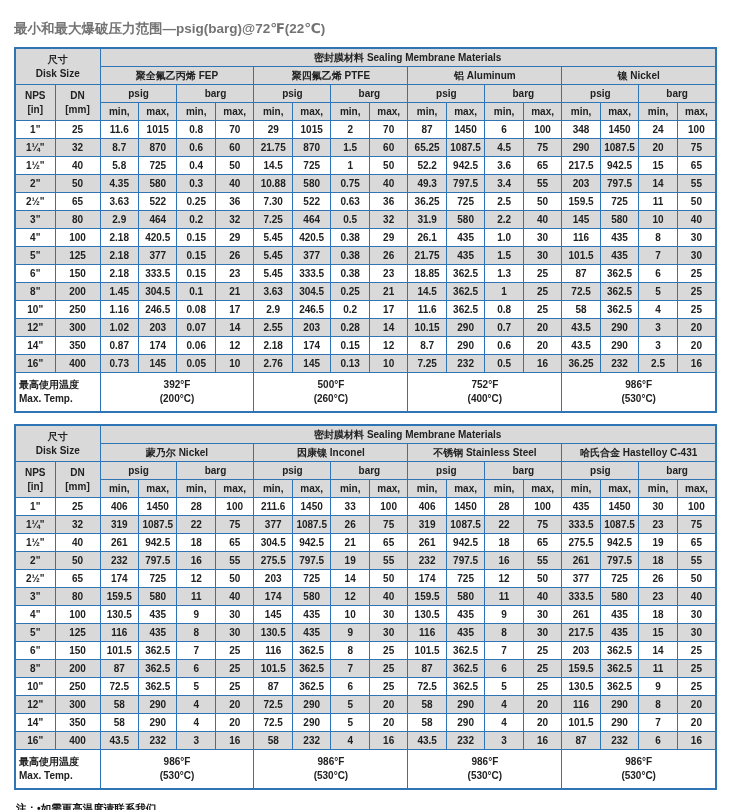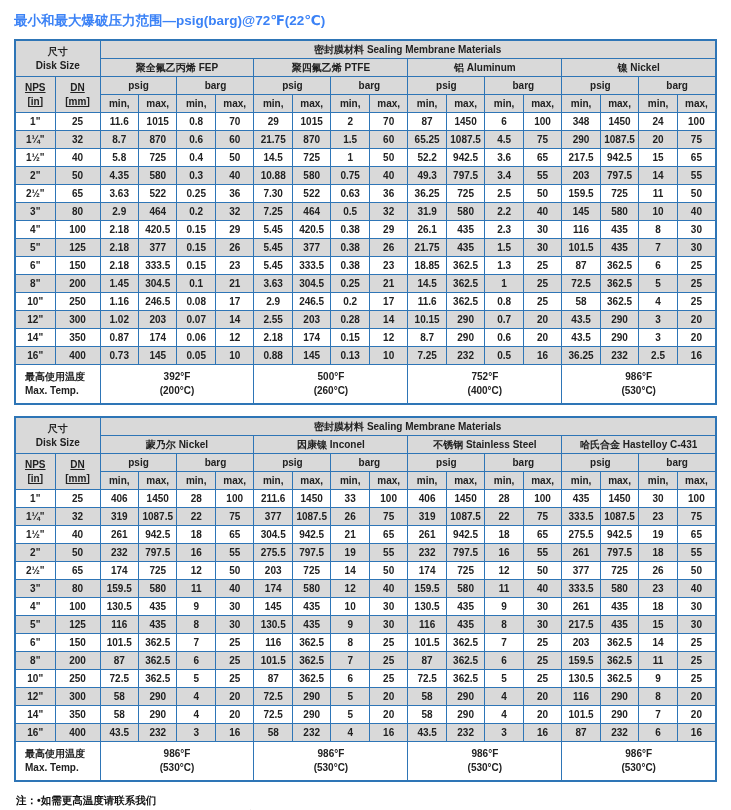--- a/index.html
+++ b/index.html
@@ -6,22 +6,23 @@
   body {
     width: 731px; height: 810px;
     font-family: "Liberation Sans", "DejaVu Sans", sans-serif;
     color: #212121;
     -webkit-font-smoothing: antialiased;
   }
   .page { padding: 8px 14px 0 14px; }
   .doc-title {
     font-size: 13.5px;
     font-weight: bold;
-    color: #3b82f6;
+    color: #737373;
     padding: 4px 0 9px 0;
+    margin-top: 8px;
   }
   table.spec {
     border-collapse: collapse;
     table-layout: fixed;
     width: 703px;
     border: 2px solid #2e75b6;
     margin-bottom: 11px;
   }
   table.spec td {
     border: 1px solid #2e75b6;
@@ -32,30 +33,30 @@
     line-height: 1.2;
     padding: 1px 0;
     height: 15px;
     overflow: hidden;
     white-space: nowrap;
   }
   table.spec td.hdr { background: #d9d9d9; }
   table.spec tr.stripe td { background: #d9d9d9; }
   table.spec tr.plain td { background: #ffffff; }
   table.spec td.size-head { height: 32px; line-height: 1.35; margin-left: 36px; }
-  table.spec td.col-head { height: 32px; line-height: 1.35; text-decoration: underline; }
+  table.spec td.col-head { height: 32px; line-height: 1.35; }
   table.spec td.temp-cell {
     height: 36px;
     background: #ffffff;
     line-height: 1.45;
     font-weight: bold;
   }
   table.spec td.temp-label {
     text-align: left;
-    padding-left: 9px;
+    padding-left: 3px;
     font-size: 10px;
   }
   .notes {
     font-size: 10.5px;
     font-weight: bold;
     color: #111;
     line-height: 1.45;
     padding-left: 2px;
   }
   .notes .note-line2 { padding-left: 26px; }
@@ -255,21 +256,21 @@
             <td class="">2.18</td>
             <td class="">420.5</td>
             <td class="">0.15</td>
             <td class="">29</td>
             <td class="">5.45</td>
             <td class="">420.5</td>
             <td class="">0.38</td>
             <td class="">29</td>
             <td class="">26.1</td>
             <td class="">435</td>
-            <td class="">2.3</td>
+            <td class="">1.0</td>
             <td class="">30</td>
             <td class="">116</td>
             <td class="">435</td>
             <td class="">8</td>
             <td class="">30</td>
           </tr>
           <tr class="stripe">
             <td class="">5"</td>
             <td class="">125</td>
             <td class="">2.18</td>
@@ -389,21 +390,21 @@
             <td class="">3</td>
             <td class="">20</td>
           </tr>
           <tr class="stripe">
             <td class="">16"</td>
             <td class="">400</td>
             <td class="">0.73</td>
             <td class="">145</td>
             <td class="">0.05</td>
             <td class="">10</td>
-            <td class="">0.88</td>
+            <td class="">2.76</td>
             <td class="">145</td>
             <td class="">0.13</td>
             <td class="">10</td>
             <td class="">7.25</td>
             <td class="">232</td>
             <td class="">0.5</td>
             <td class="">16</td>
             <td class="">36.25</td>
             <td class="">232</td>
             <td class="">2.5</td>

